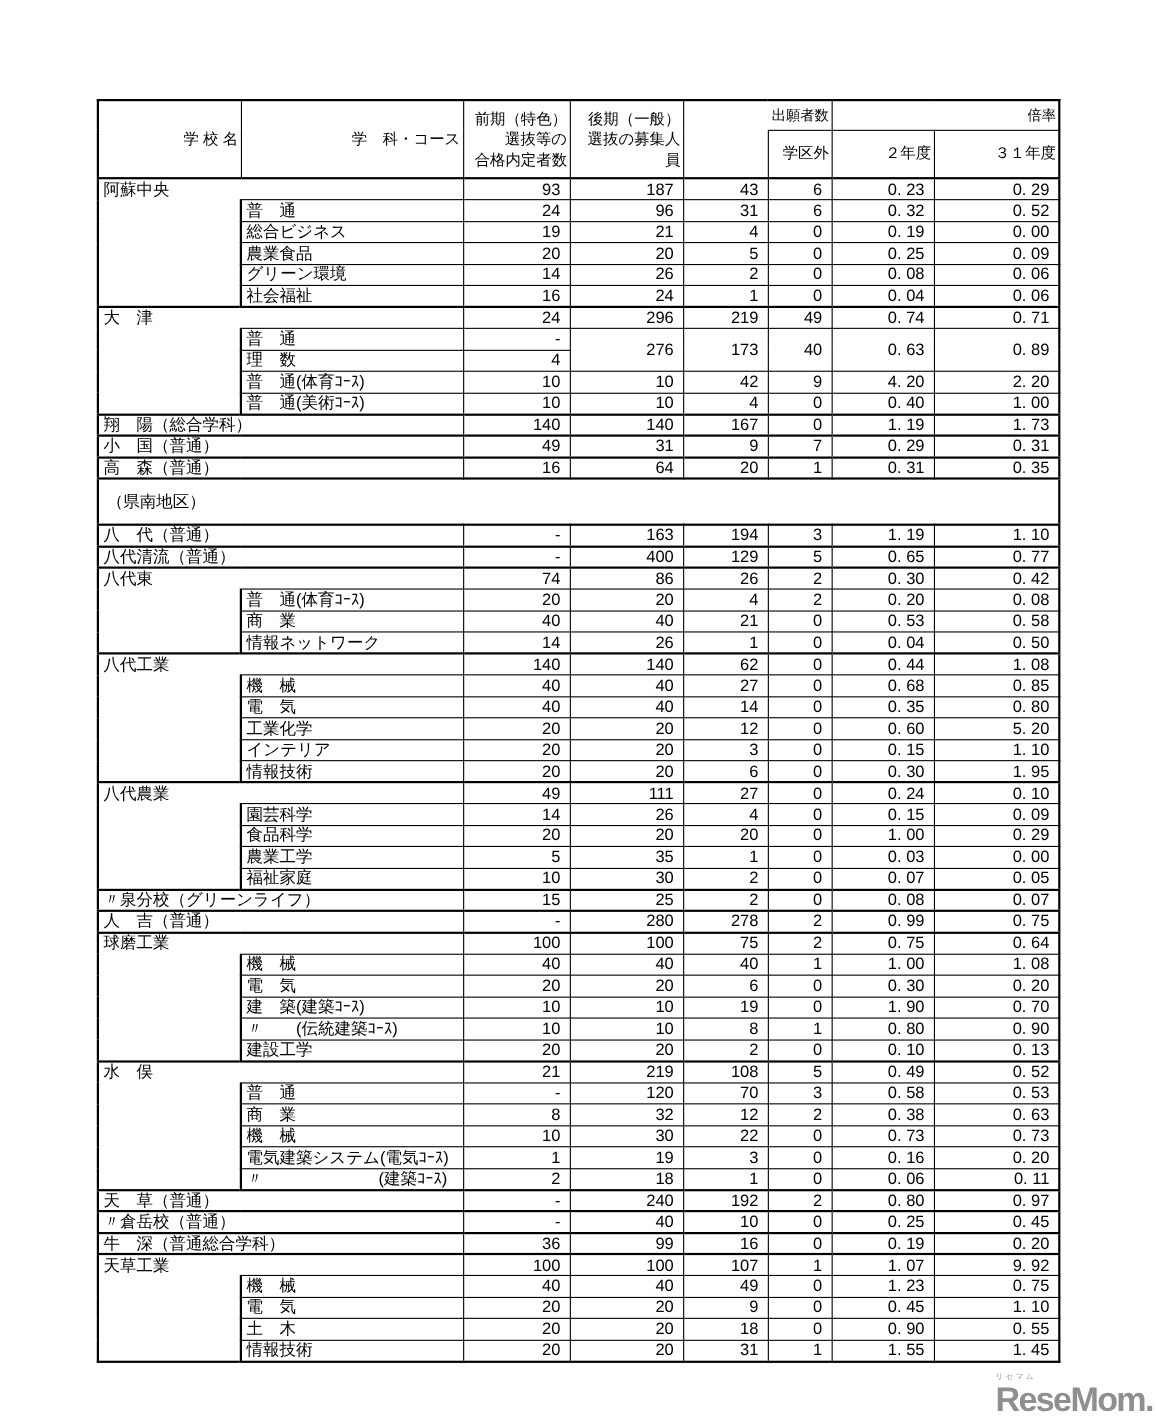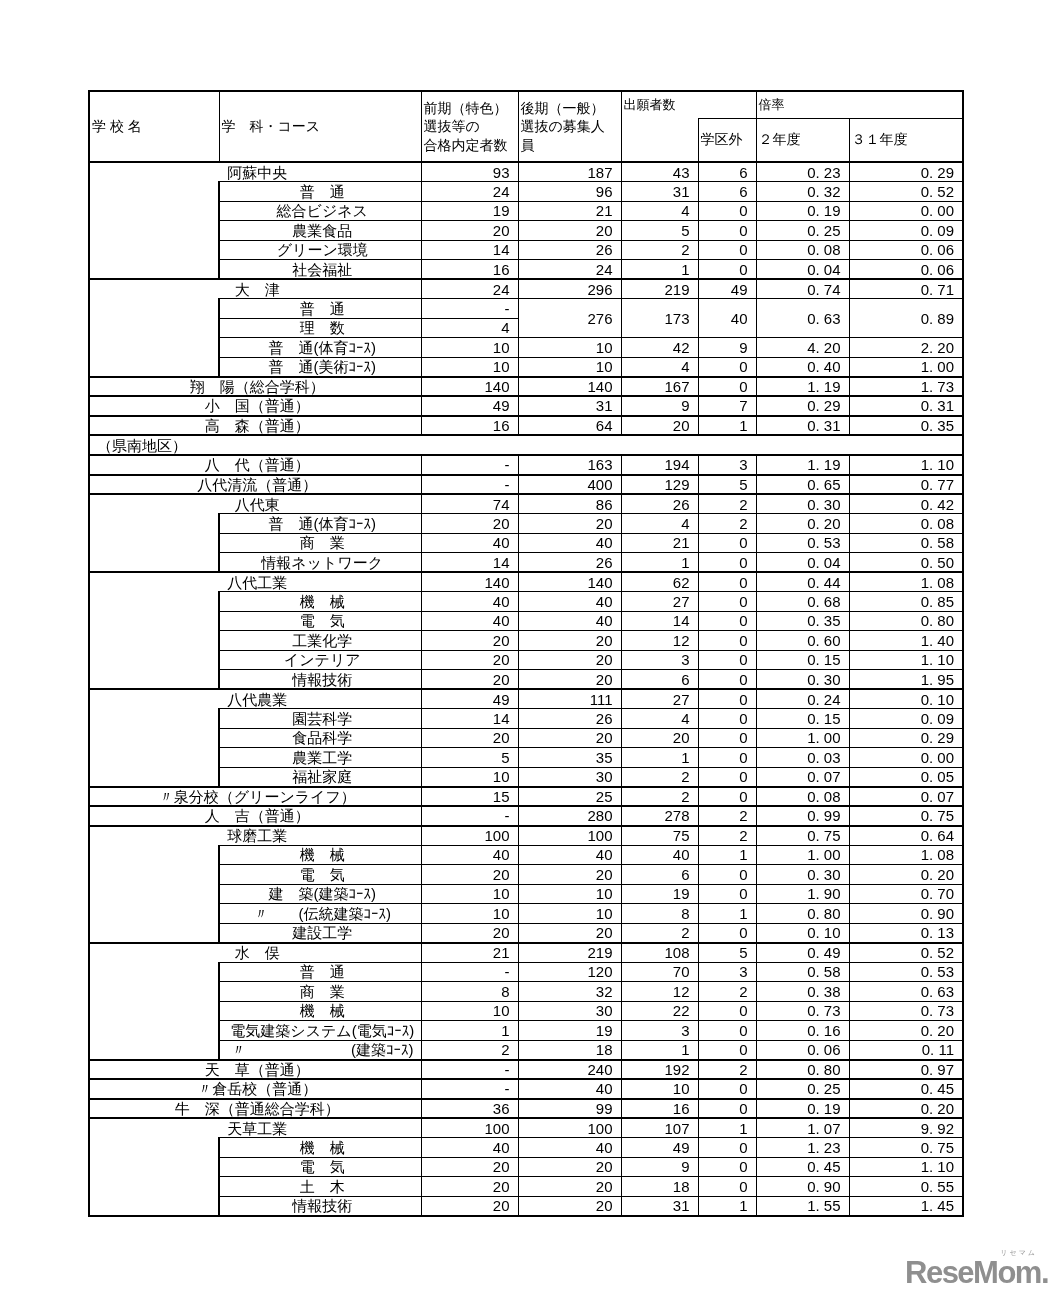--- a/index.html
+++ b/index.html
@@ -22,60 +22,60 @@
   th, td {
     border: 1px solid #000;
     overflow: hidden;
     white-space: nowrap;
   }
 
   
   thead th {
     font-weight: normal;
     font-size: 13px;
-    text-align: left;
+    text-align: right;
     vertical-align: middle;
     padding: 0 2px;
   }
   thead tr.h1 th { height: 27px; }
   thead tr.h2 th { height: 44px; border-bottom: 2px solid #000; font-size: 14px; }
   thead th[rowspan="2"] { border-bottom: 2px solid #000; font-size: 14px; }
   th.th-multiline { white-space: pre-line; line-height: 1.32; font-size: 12.5px; }
   th.applicants-h { border-bottom: none; }
   th.no-top { border-top: none; }
 
   
   tbody td {
     height: 19.5px;
     font-size: 15px;
     line-height: 1;
     vertical-align: middle;
     padding: 0;
   }
-  td.name { text-align: center; padding-left: 4px; }
+  td.name { text-align: left; padding-left: 4px; }
   td.num  { text-align: right; padding-right: 8px; }
   tr.school-row > td { border-top: 2px solid #000; }
   td.school-name { border-bottom: none; }
   td.spacer { border-top: none; border-bottom: none; border-right: 2px solid #000; }
   td.course-name { border-left: 2px solid #000; }
   td.section-cell {
     border-top: 2px solid #000;
     border-bottom: 2px solid #000;
-    height: 20px;
+    height: 42px;
     text-align: left;
     padding-left: 7px;
     font-size: 15px;
   }
 
   
   .logo {
     position: absolute;
     left: 905px; top: 1248px;
     width: 142px;
-    text-align: right;
+    text-align: left;
     color: #8f8f8f;
     user-select: none;
   }
   .logo-ruby {
     display: block;
     font-size: 7px;
     letter-spacing: 2px;
     color: #9a9a9a;
     padding-right: 10px;
     height: 9px;
@@ -333,21 +333,21 @@
           <td class="num">0. 35</td>
           <td class="num">0. 80</td>
         </tr>
         <tr>
           <td class="name course-name">工業化学</td>
           <td class="num">20</td>
           <td class="num">20</td>
           <td class="num">12</td>
           <td class="num">0</td>
           <td class="num">0. 60</td>
-          <td class="num">1. 40</td>
+          <td class="num">5. 20</td>
         </tr>
         <tr>
           <td class="name course-name">インテリア</td>
           <td class="num">20</td>
           <td class="num">20</td>
           <td class="num">3</td>
           <td class="num">0</td>
           <td class="num">0. 15</td>
           <td class="num">1. 10</td>
         </tr>

